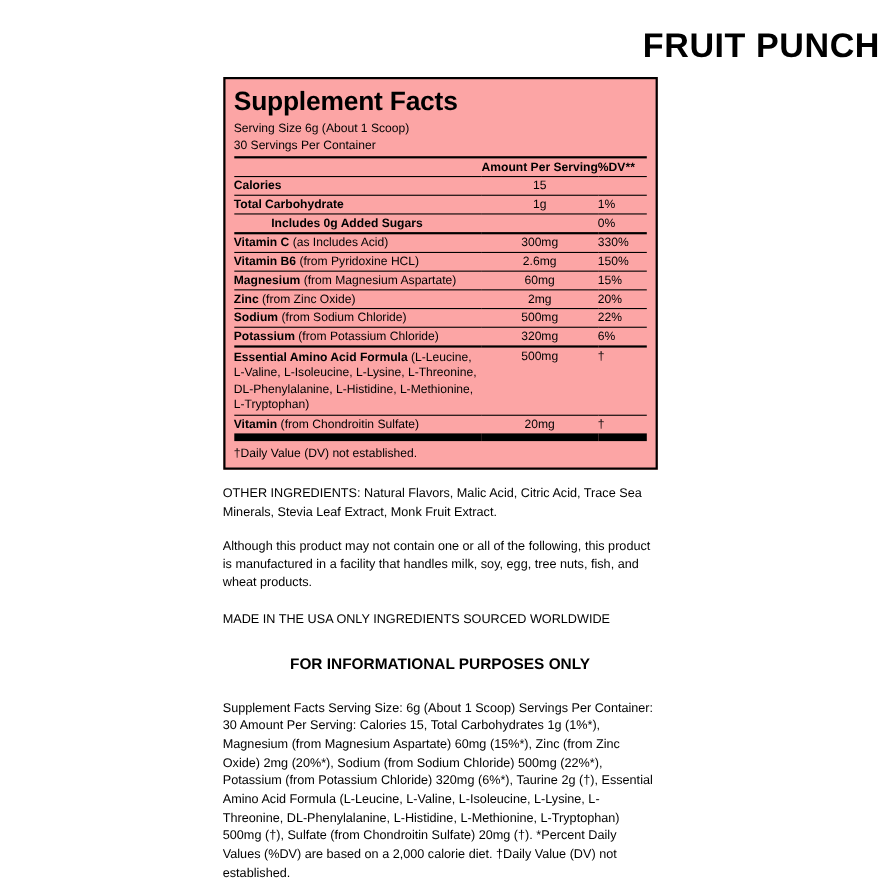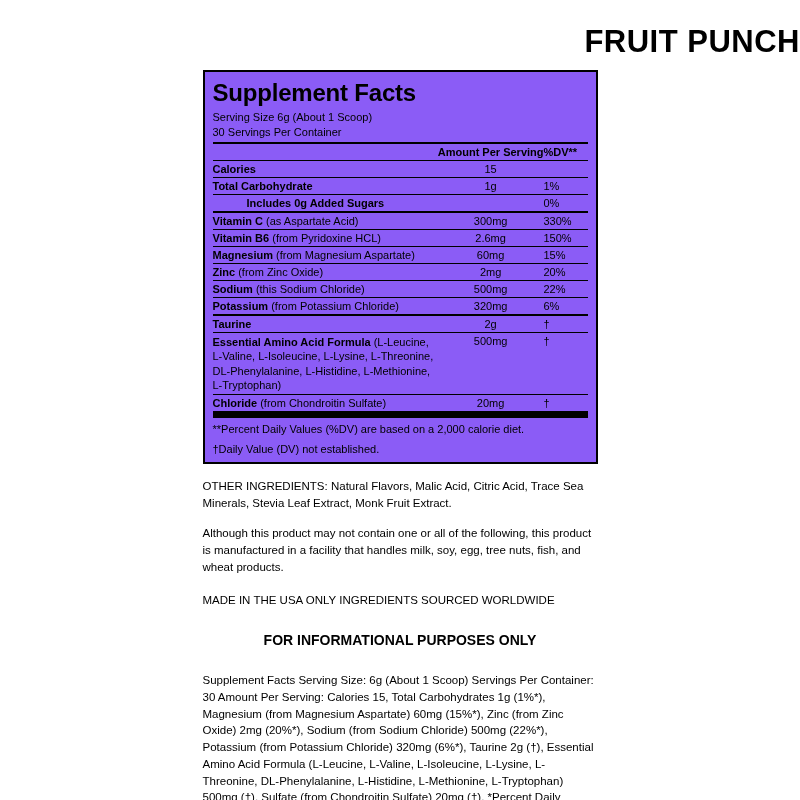--- a/index.html
+++ b/index.html
@@ -26,21 +26,21 @@
     font-weight: bold;
     letter-spacing: 0.5px;
     margin: 24px 0 10px 0;
   }
   .panel {
     margin: 0 auto;
     width: 395px;
     border: 2px solid #000;
     box-sizing: border-box;
     padding: 6px 8px 4px 8px;
-    background: #8b5cf6;
+    background: #fca5a5;
   }
   .panel-title {
     font-size: 24px;
     font-weight: bold;
     letter-spacing: -0.2px;
     line-height: 1.1;
     margin: 2px 0 4px 0;
   }
   .serving-line {
     font-size: 11px;
@@ -141,21 +141,21 @@
           <td class="col-dv">1%</td>
         </tr>
 
         <tr class="row-line-med">
           <td class="col-name indent"><span class="bold">Includes 0g Added Sugars</span></td>
           <td class="col-amt"></td>
           <td class="col-dv">0%</td>
         </tr>
 
         <tr class="row-line">
-          <td class="col-name"><span class="bold">Vitamin C</span><span> (as Aspartate Acid)</span></td>
+          <td class="col-name"><span class="bold">Vitamin C</span><span> (as Includes Acid)</span></td>
           <td class="col-amt">300mg</td>
           <td class="col-dv">330%</td>
         </tr>
 
         <tr class="row-line">
           <td class="col-name"><span class="bold">Vitamin B6</span><span> (from Pyridoxine HCL)</span></td>
           <td class="col-amt">2.6mg</td>
           <td class="col-dv">150%</td>
         </tr>
 
@@ -165,52 +165,46 @@
           <td class="col-dv">15%</td>
         </tr>
 
         <tr class="row-line">
           <td class="col-name"><span class="bold">Zinc</span><span> (from Zinc Oxide)</span></td>
           <td class="col-amt">2mg</td>
           <td class="col-dv">20%</td>
         </tr>
 
         <tr class="row-line">
-          <td class="col-name"><span class="bold">Sodium</span><span> (this Sodium Chloride)</span></td>
+          <td class="col-name"><span class="bold">Sodium</span><span> (from Sodium Chloride)</span></td>
           <td class="col-amt">500mg</td>
           <td class="col-dv">22%</td>
         </tr>
 
         <tr class="row-line-med">
           <td class="col-name"><span class="bold">Potassium</span><span> (from Potassium Chloride)</span></td>
           <td class="col-amt">320mg</td>
           <td class="col-dv">6%</td>
         </tr>
 
-        <tr class="row-line">
-          <td class="col-name"><span class="bold">Taurine</span></td>
-          <td class="col-amt">2g</td>
-          <td class="col-dv">†</td>
-        </tr>
 
         <tr class="row-line">
           <td class="col-name"><span class="bold">Essential Amino Acid Formula</span><span class="aa-sub"> (L-Leucine, L-Valine, L-Isoleucine, L-Lysine, L-Threonine, DL-Phenylalanine, L-Histidine, L-Methionine, L-Tryptophan)</span></td>
           <td class="col-amt">500mg</td>
           <td class="col-dv">†</td>
         </tr>
 
         <tr class="row-thickline">
-          <td class="col-name"><span class="bold">Chloride</span><span> (from Chondroitin Sulfate)</span></td>
+          <td class="col-name"><span class="bold">Vitamin</span><span> (from Chondroitin Sulfate)</span></td>
           <td class="col-amt">20mg</td>
           <td class="col-dv">†</td>
         </tr>
       </tbody>
     </table>
 
-    <div class="footnotes">**Percent Daily Values (%DV) are based on a 2,000 calorie diet.</div>
     <div class="footnotes">†Daily Value (DV) not established.</div>
   </div>
 
   <div class="body-text">
     <p>OTHER INGREDIENTS: Natural Flavors, Malic Acid, Citric Acid, Trace Sea Minerals, Stevia Leaf Extract, Monk Fruit Extract.</p>
     <p>Although this product may not contain one or all of the following, this product is manufactured in a facility that handles milk, soy, egg, tree nuts, fish, and wheat products.</p>
     <p class="made-in">MADE IN THE USA ONLY INGREDIENTS SOURCED WORLDWIDE</p>
     <p class="center-caps">FOR INFORMATIONAL PURPOSES ONLY</p>
     <p class="long-block">Supplement Facts Serving Size: 6g (About 1 Scoop) Servings Per Container: 30 Amount Per Serving: Calories 15, Total Carbohydrates 1g (1%*), Magnesium (from Magnesium Aspartate) 60mg (15%*), Zinc (from Zinc Oxide) 2mg (20%*), Sodium (from Sodium Chloride) 500mg (22%*), Potassium (from Potassium Chloride) 320mg (6%*), Taurine 2g (†), Essential Amino Acid Formula (L-Leucine, L-Valine, L-Isoleucine, L-Lysine, L-Threonine, DL-Phenylalanine, L-Histidine, L-Methionine, L-Tryptophan) 500mg (†), Sulfate (from Chondroitin Sulfate) 20mg (†). *Percent Daily Values (%DV) are based on a 2,000 calorie diet. †Daily Value (DV) not established.</p>
   </div>

